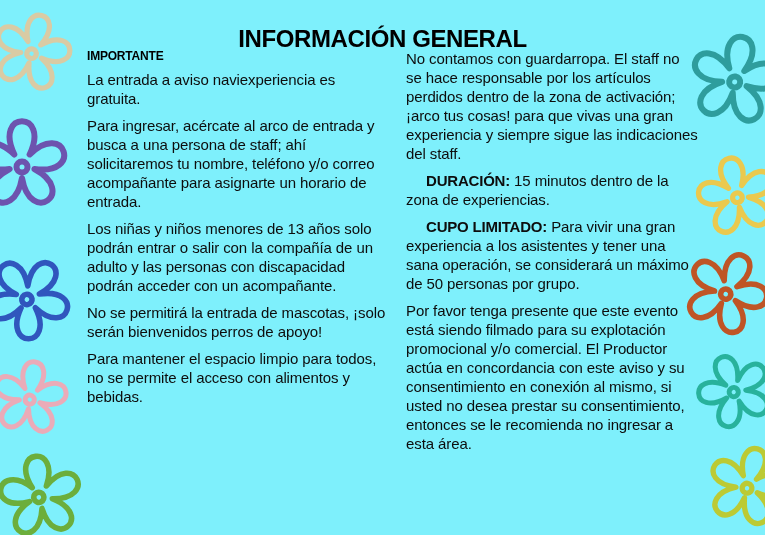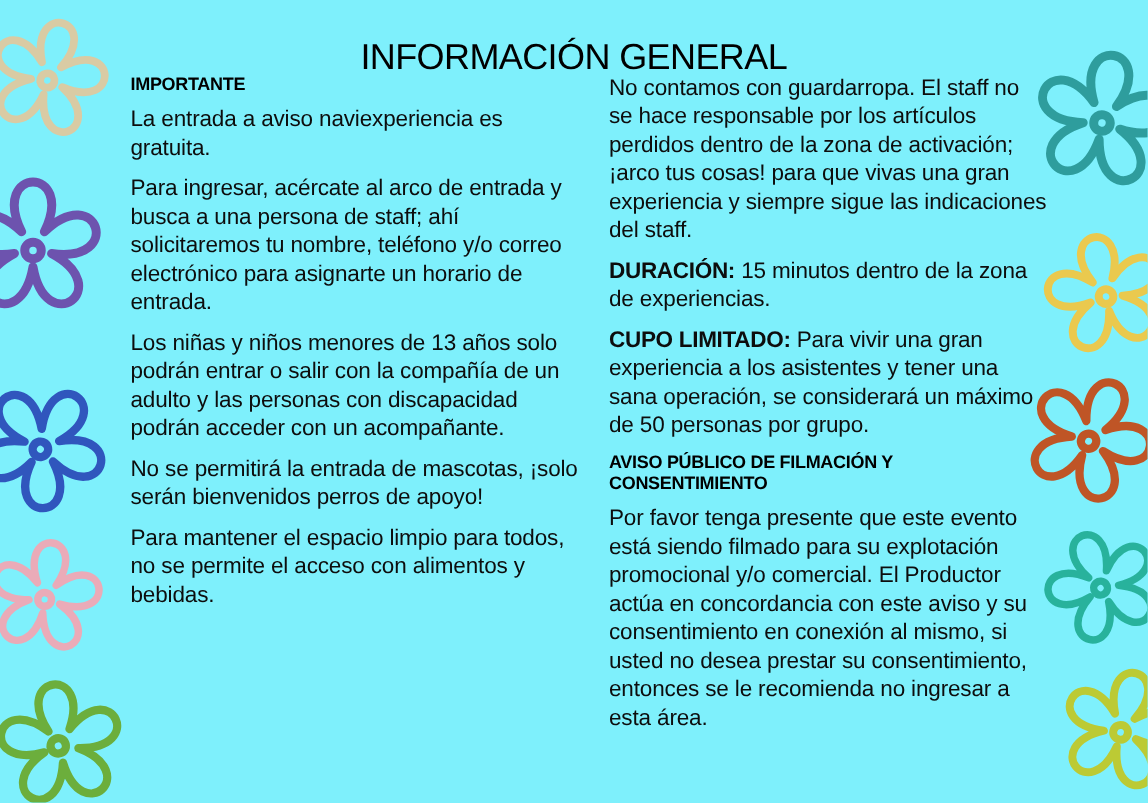--- a/index.html
+++ b/index.html
@@ -13,21 +13,21 @@
     color: #0d0d0d;
   }
 
   .page-title {
     position: absolute;
     top: 9px;
     left: 0;
     width: 765px;
     text-align: center;
     font-size: 24px;
-    font-weight: 400;
+    font-weight: 700;
     letter-spacing: -0.4px;
     color: #000;
     z-index: 2;
   }
 
   .columns {
     position: absolute;
     top: 49px;
     left: 87px;
     display: flex;
@@ -44,21 +44,21 @@
     letter-spacing: -0.2px;
     color: #000;
   }
   .body-par {
     font-size: 15px;
     line-height: 19px;
     margin: 0 0 8px 0;
     letter-spacing: -0.1px;
   }
   .body-par:last-child { margin-bottom: 0; }
-  .runin-label { font-weight: 700; letter-spacing: -0.2px; }
+  .runin-label { font-weight: 700; letter-spacing: -0.2px; margin-left: 20px; }
 
   
   .flower {
     position: absolute;
     z-index: 1;
     pointer-events: none;
   }
   .fl-l1 { left: -20px; top:   0px; width: 104px; height: 104px; transform: rotate(15deg); }
   .fl-l2 { left: -38px; top: 105px; width: 120px; height: 120px; transform: rotate(0deg); }
   .fl-l3 { left: -28px; top: 242px; width: 112px; height: 112px; transform: rotate(35deg); }
@@ -121,27 +121,26 @@
     <use href="#flower-shape"></use>
   </svg>
 
 <h1 class="page-title">INFORMACIÓN GENERAL</h1>
 
 <div class="columns">
 
   <div class="col-left">
     <h2 class="section-heading">IMPORTANTE</h2>
     <p class="body-par">La entrada a aviso naviexperiencia es gratuita.</p>
-    <p class="body-par">Para ingresar, acércate al arco de entrada y busca a una persona de staff; ahí solicitaremos tu nombre, teléfono y/o correo electrónico para asignarte un horario de entrada.</p>
+    <p class="body-par">Para ingresar, acércate al arco de entrada y busca a una persona de staff; ahí solicitaremos tu nombre, teléfono y/o correo acompañante para asignarte un horario de entrada.</p>
     <p class="body-par">Los niñas y niños menores de 13 años solo podrán entrar o salir con la compañía de un adulto y las personas con discapacidad podrán acceder con un acompañante.</p>
     <p class="body-par">No se permitirá la entrada de mascotas, ¡solo serán bienvenidos perros de apoyo!</p>
     <p class="body-par">Para mantener el espacio limpio para todos, no se permite el acceso con alimentos y bebidas.</p>
   </div>
 
   <div class="col-right">
     <p class="body-par">No contamos con guardarropa. El staff no se hace responsable por los artículos perdidos dentro de la zona de activación; ¡arco tus cosas! para que vivas una gran experiencia y siempre sigue las indicaciones del staff.</p>
     <p class="body-par"><span class="runin-label">DURACIÓN:</span><span> 15 minutos dentro de la zona de experiencias.</span></p>
     <p class="body-par"><span class="runin-label">CUPO LIMITADO:</span><span> Para vivir una gran experiencia a los asistentes y tener una sana operación, se considerará un máximo de 50 personas por grupo.</span></p>
-    <h2 class="section-heading">AVISO PÚBLICO DE FILMACIÓN Y CONSENTIMIENTO</h2>
     <p class="body-par">Por favor tenga presente que este evento está siendo filmado para su explotación promocional y/o comercial. El Productor actúa en concordancia con este aviso y su consentimiento en conexión al mismo, si usted no desea prestar su consentimiento, entonces se le recomienda no ingresar a esta área.</p>
   </div>
 
 </div>
 
 </body></html>

